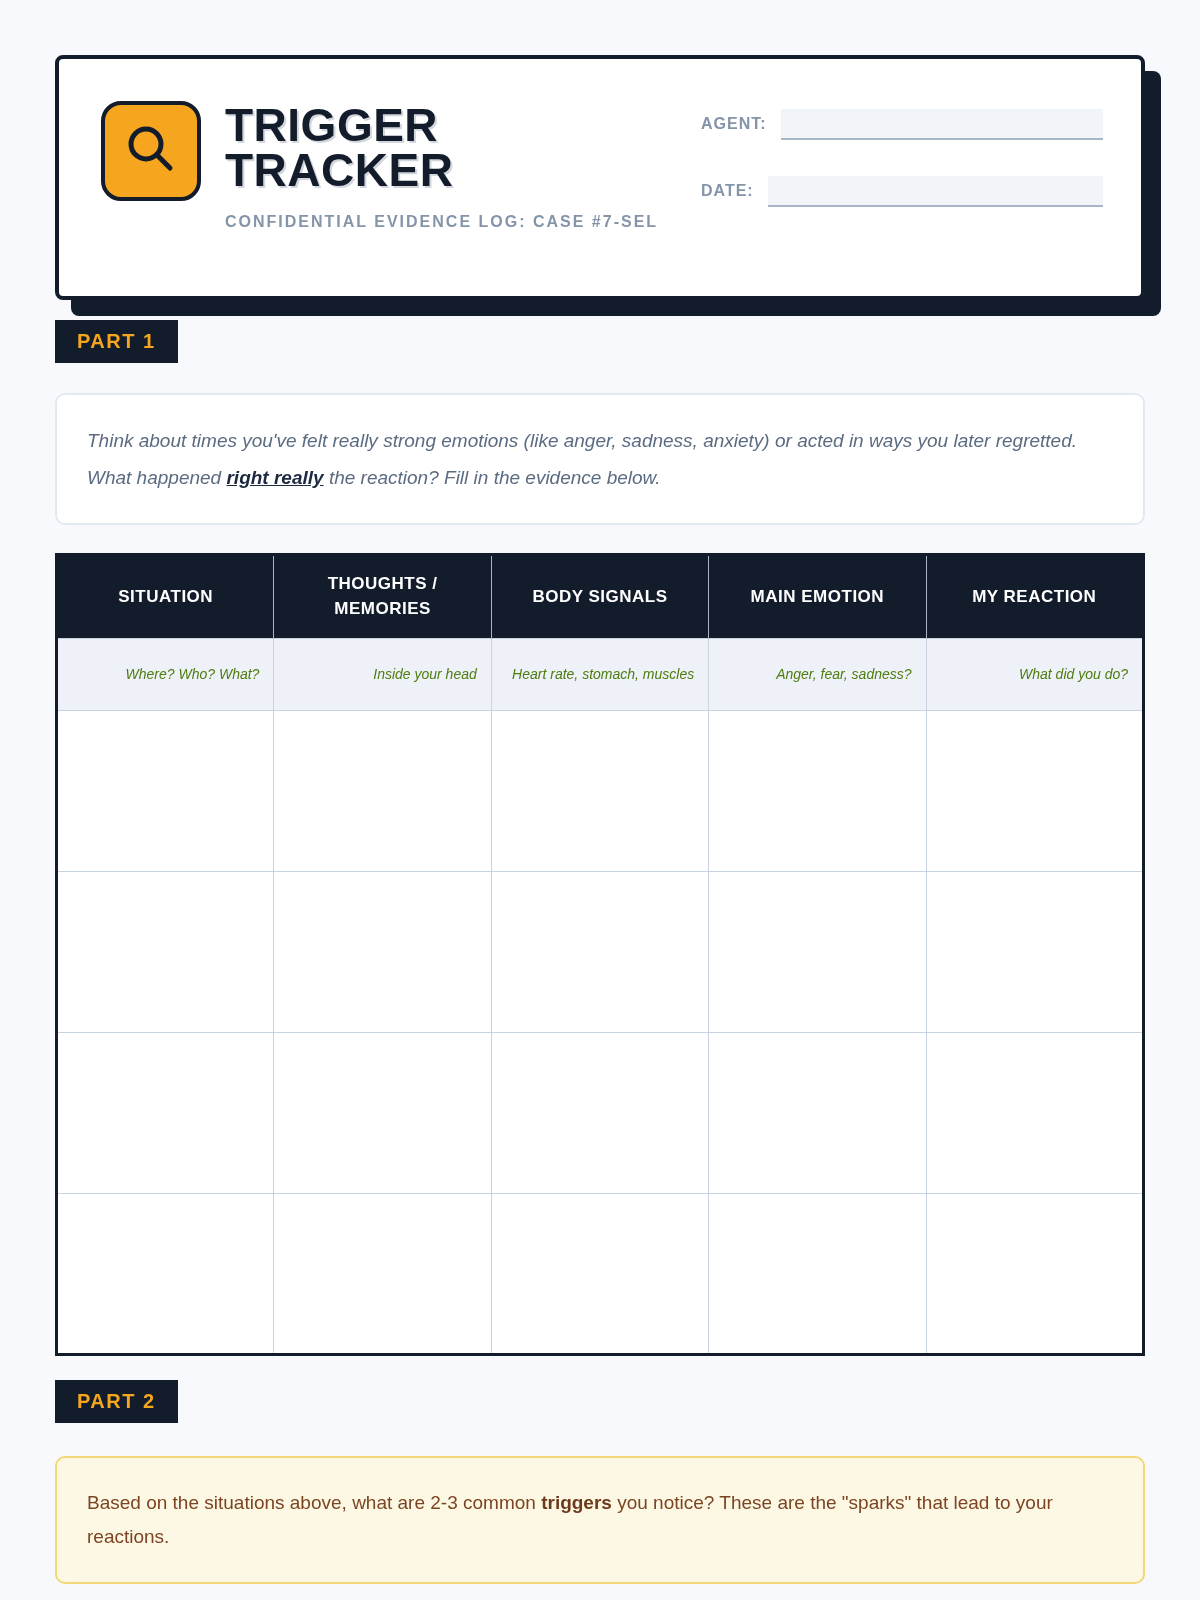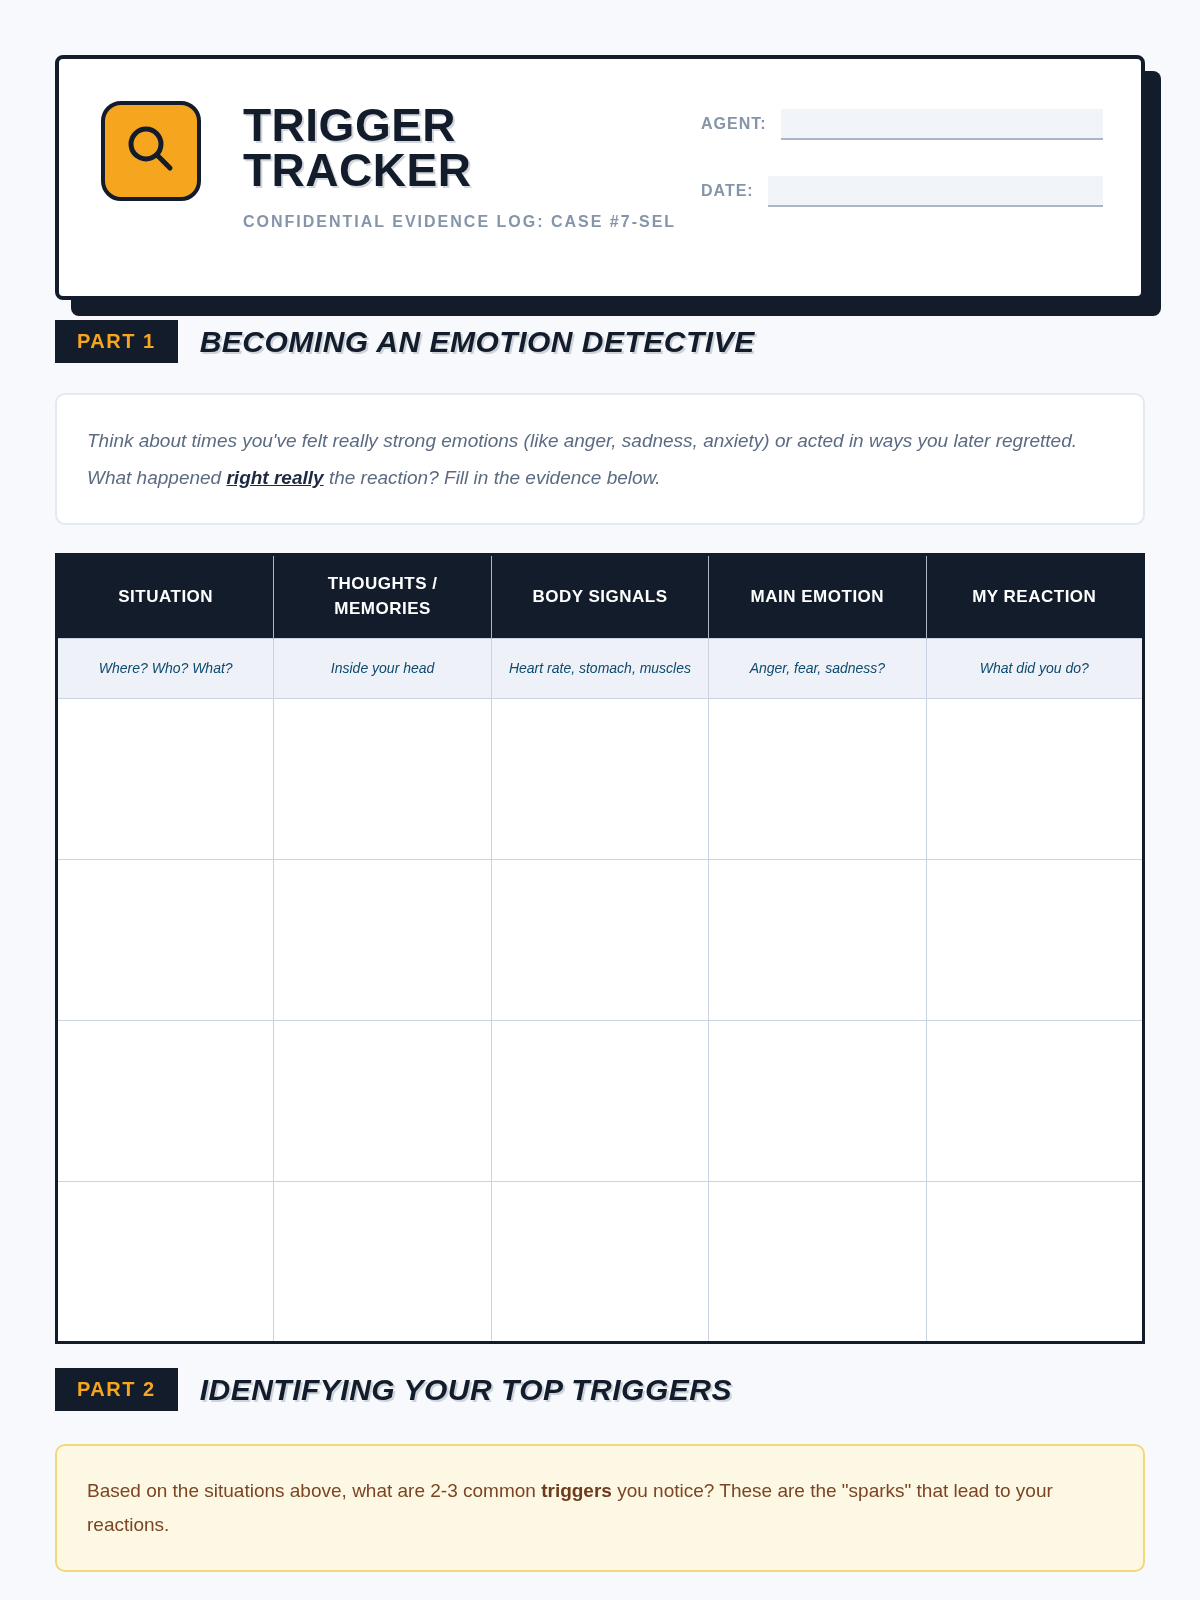--- a/index.html
+++ b/index.html
@@ -16,21 +16,21 @@
   .header-card {
     background:#ffffff;
     border:4px solid #131c2b;
     border-radius:8px;
     box-shadow:16px 16px 0 #131c2b;
     padding:42px 38px 40px 42px;
     display:flex;
     justify-content:space-between;
     min-height:245px;
   }
-  .brand { display:flex; gap:42px; }
+  .brand { display:flex; gap:24px; }
   .logo-box {
     width:100px; height:100px; flex:none;
     background:#f6a51e;
     border:4px solid #131c2b;
     border-radius:20px;
     display:flex; align-items:center; justify-content:center;
   }
   .title-block { padding-top:2px; }
   .page-title {
     font-size:46px; font-weight:bold; line-height:0.98;
@@ -106,24 +106,24 @@
   table.evidence thead th {
     background:#131c2b; color:#ffffff;
     font-size:17px; font-weight:bold; letter-spacing:0.5px;
     height:84px; padding:0 26px;
     border-right:1px solid #aab6c7;
     line-height:1.45;
     text-align:center; vertical-align:middle;
   }
   table.evidence thead th:last-child { border-right:none; }
   tr.hint-row td {
-    background:#eef1f7; color:#0c4a6e;
+    background:#eef1f7; color:#4d7c0f;
     font-style:italic; font-size:14px;
-    text-align:center; vertical-align:middle;
-    height:60px; padding:4px 14px; line-height:1.5;
+    text-align:right; vertical-align:middle;
+    height:72px; padding:4px 14px; line-height:1.5;
     border:1px solid #c9d3e1;
   }
   tbody td.cell {
     height:161px;
     background:#ffffff;
     border:1px solid #c9d3e1;
   }
 </style>
 </head>
 <body>
@@ -153,21 +153,20 @@
       </div>
       <div class="field-row">
         <span class="field-label">DATE:</span>
         <input class="field-input" type="text" value="" style="">
       </div>
     </div>
   </header>
 
   <div class="section-header">
     <span class="part-badge">PART 1</span>
-    <h2 class="section-title">BECOMING AN EMOTION DETECTIVE</h2>
   </div>
 
   <div class="note-box">
     <span>Think about times you've felt really strong emotions (like anger, sadness, anxiety) or acted in ways you later regretted. What happened </span><strong>right really</strong><span> the reaction? Fill in the evidence below.</span>
   </div>
 
   <table class="evidence">
     <thead>
       <tr>
         <th>SITUATION</th>
@@ -212,20 +211,19 @@
           <td class="cell"></td>
           <td class="cell"></td>
           <td class="cell"></td>
           <td class="cell"></td>
         </tr>
       </tbody>
   </table>
 
   <div class="section-header part2">
     <span class="part-badge">PART 2</span>
-    <h2 class="section-title">IDENTIFYING YOUR TOP TRIGGERS</h2>
   </div>
 
   <div class="trigger-box">
     <span>Based on the situations above, what are 2-3 common </span><strong>triggers</strong><span> you notice? These are the "sparks" that lead to your reactions.</span>
   </div>
 
 </div>
 
 </body></html>

